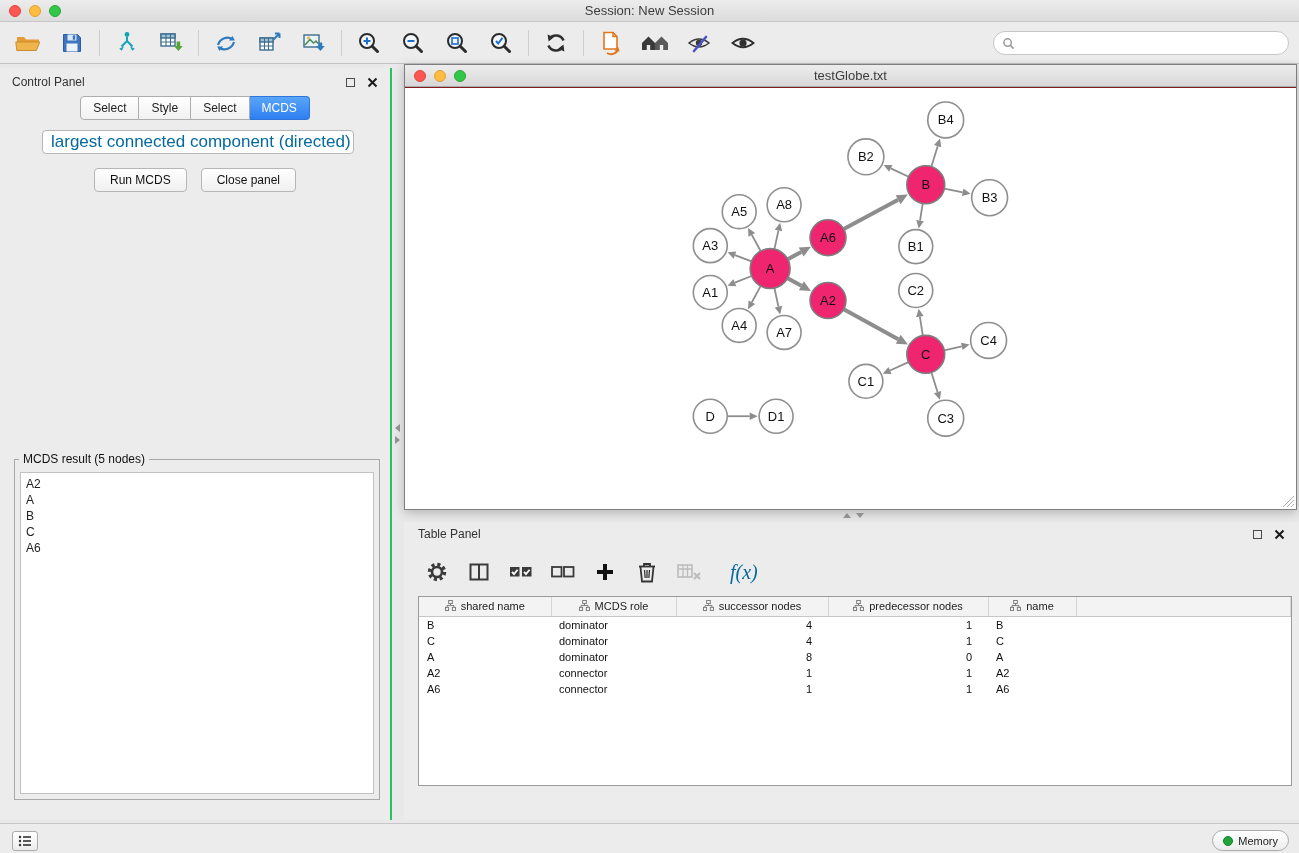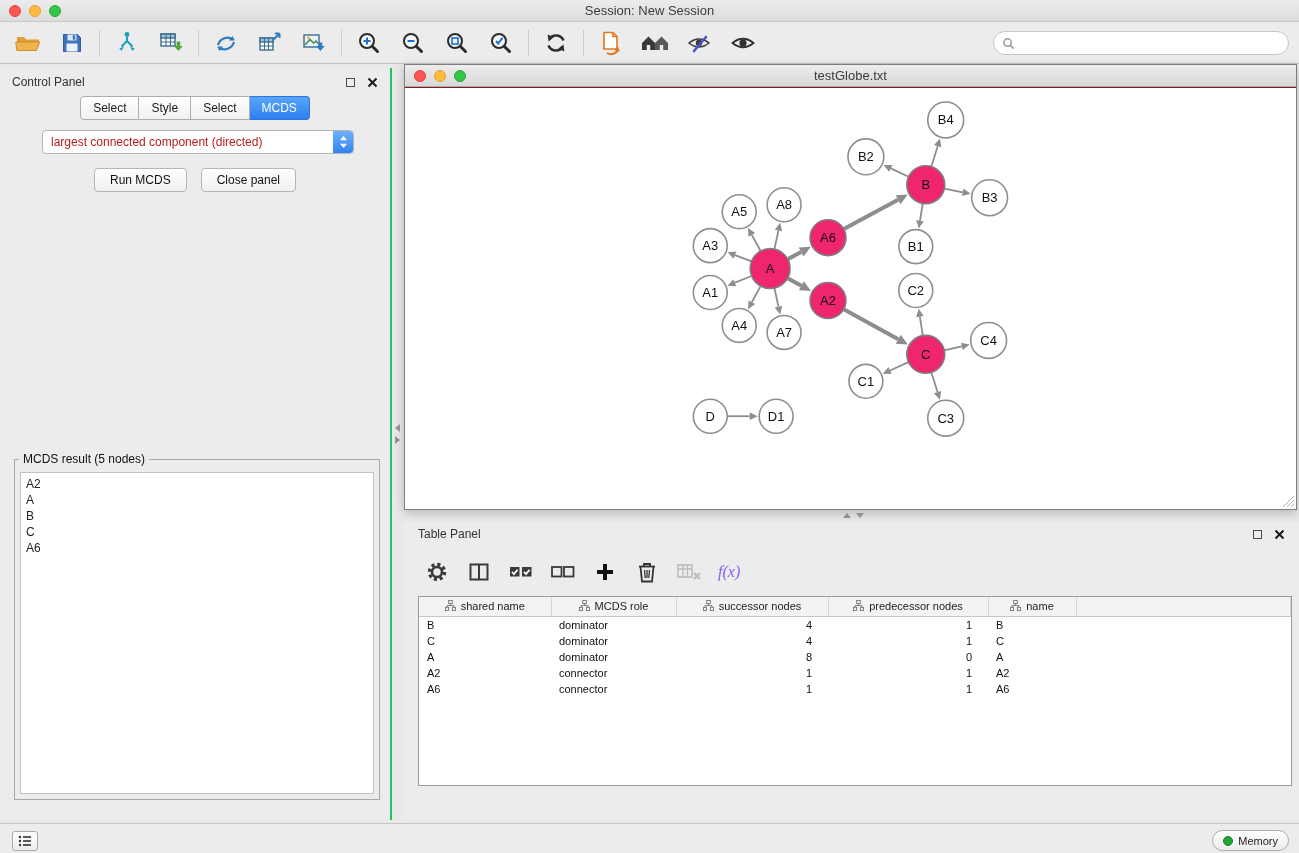--- a/index.html
+++ b/index.html
@@ -35,21 +35,21 @@
   .close-glyph{display:inline-flex;align-items:center}
   .tabstrip{display:flex;justify-content:center}
   .seg{background:linear-gradient(#FFFFFF,#F1F1F1);border:1px solid #ADADAD;border-left:none;
     padding:3px 12px;font-size:12px;color:#222;line-height:16px;white-space:nowrap}
   .seg:first-child{border-left:1px solid #ADADAD;border-radius:4px 0 0 4px}
   .seg:last-child{border-radius:0 4px 4px 0}
   .seg.active{background:linear-gradient(#59A5F8,#2E7FF2);color:#fff;border-color:#2E74D9}
   .opt-label{text-align:center;font-size:12px;margin-top:18px;color:#1A1A1A}
   .combo{margin:10px 36px 0 42px;height:24px;background:#fff;border:1px solid #B6B6B6;border-radius:4px;
     display:flex;align-items:center;overflow:hidden}
-  .combo .txt{flex:1;padding:0 8px;font-size:12px;color:#b91c1c;white-space:nowrap}
+  .combo .txt{flex:1;padding:0 8px;font-size:17px;color:#0369a1;white-space:nowrap}
   .combo .cap{width:20px;height:100%;background:linear-gradient(#6FB2FA,#3181F4);
     display:flex;align-items:center;justify-content:center;border-radius:0 3px 3px 0}
   .btnrow{display:flex;justify-content:center;gap:14px;margin-top:14px}
   .btn{background:linear-gradient(#FFFFFF,#F0F0F0);border:1px solid #B6B6B6;border-radius:4px;
     padding:4px 15px;font-size:12px;color:#111;font-family:inherit}
   .groupbox{position:absolute;left:14px;right:10px;top:391px;bottom:20px;border:1px solid #A8A8A8}
   .groupbox .legend{position:absolute;top:-8px;left:4px;background:#ECECEC;padding:0 4px;font-size:12px;color:#111}
   .result-list{position:absolute;left:5px;right:5px;top:12px;bottom:5px;background:#fff;
     border:1px solid #C2C2C2;font-size:12px;line-height:16px;padding:3px 5px;overflow:hidden}
 
@@ -70,21 +70,21 @@
   .tri-right{width:0;height:0;border-top:4px solid transparent;border-bottom:4px solid transparent;border-left:5px solid #909090}
   .tri-up{width:0;height:0;border-left:4px solid transparent;border-right:4px solid transparent;border-bottom:5px solid #909090}
   .tri-down{width:0;height:0;border-left:4px solid transparent;border-right:4px solid transparent;border-top:5px solid #909090}
 
   
   .table-panel{position:absolute;left:404px;top:522px;right:0;bottom:33px;background:#ECECEC}
   .tp-header{height:24px;display:flex;align-items:center;padding:0 14px;font-size:12px;color:#333}
   .tp-header .spacer{flex:1}
   .tp-toolbar{height:44px;display:flex;align-items:center;padding-left:16px;gap:8px;margin-top:4px}
   .ticon{width:34px;height:34px;display:flex;align-items:center;justify-content:center}
-  .fx-label{font-family:"Liberation Serif","DejaVu Serif",serif;font-style:italic;font-size:16px;color:#8b5cf6;margin-left:4px}
+  .fx-label{font-family:"Liberation Serif","DejaVu Serif",serif;font-style:italic;font-size:20px;color:#0369a1;margin-left:16px}
   .table-wrap{position:absolute;left:14px;right:7px;top:74px;bottom:34px;background:#fff;
     border:1px solid #9B9B9B;overflow:hidden}
   table#node-table{border-collapse:collapse;table-layout:fixed;width:100%;font-size:11px}
   #node-table th{background:#F3F3F3;border-right:1px solid #D6D6D6;border-bottom:1px solid #C6C6C6;
     height:19px;font-weight:normal;color:#222;overflow:hidden;white-space:nowrap}
   #node-table th .hic{display:inline-block;vertical-align:-1px;margin-right:5px}
   #node-table td{height:16px;line-height:16px;padding:0 8px;color:#111;white-space:nowrap;overflow:hidden}
   #node-table td.num{text-align:right;padding-right:16px}
   .tp-tabs{position:absolute;left:0;right:0;bottom:8px;display:flex;justify-content:center}
 

